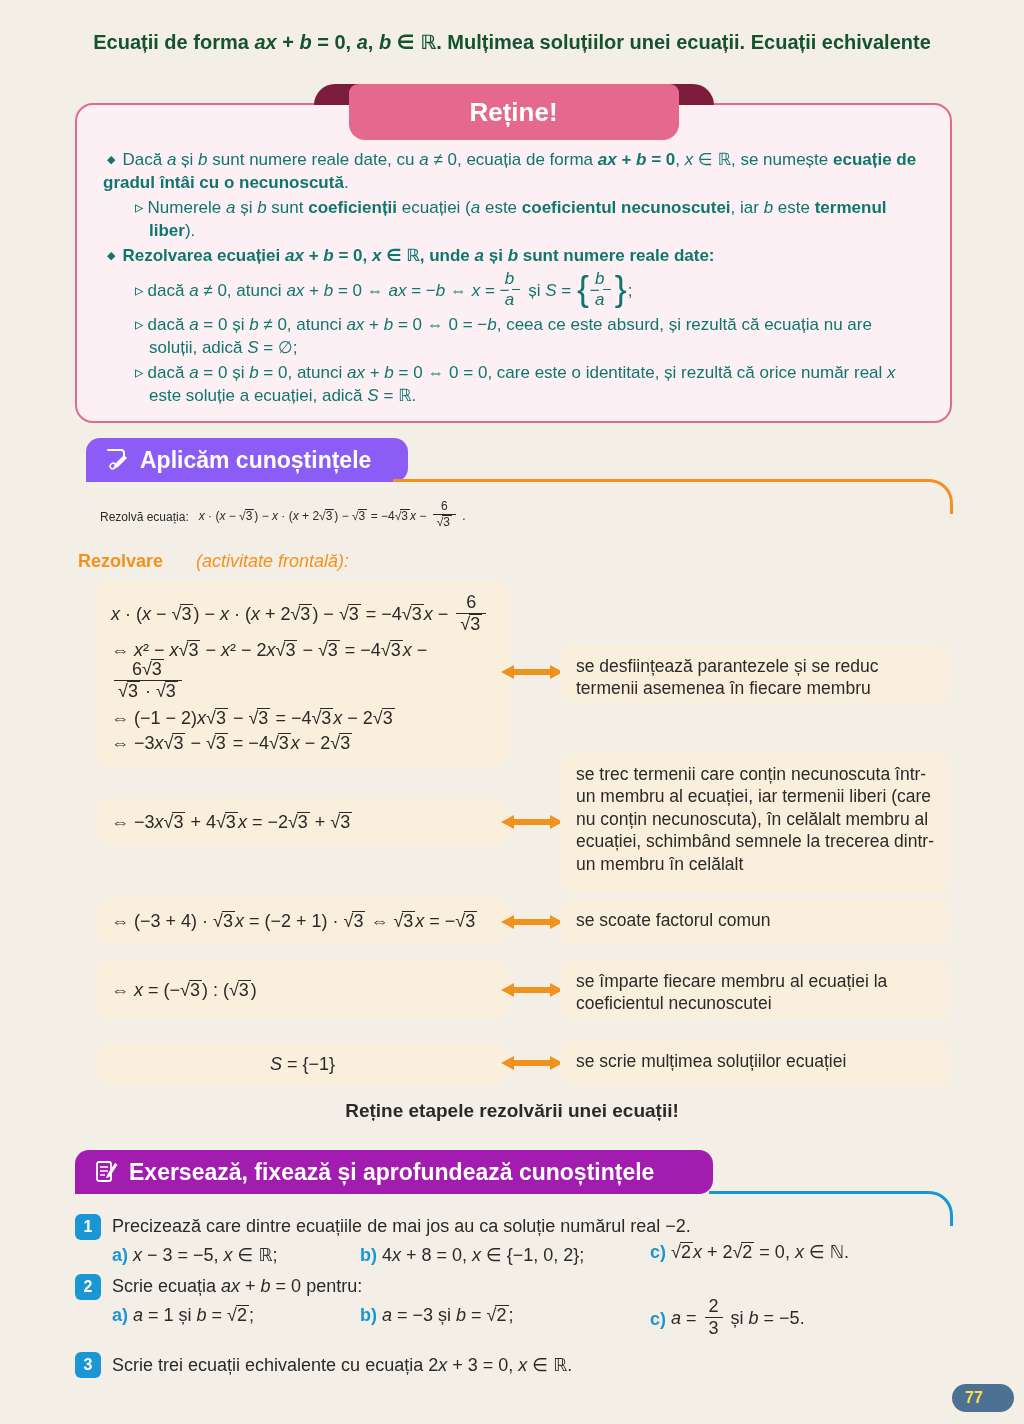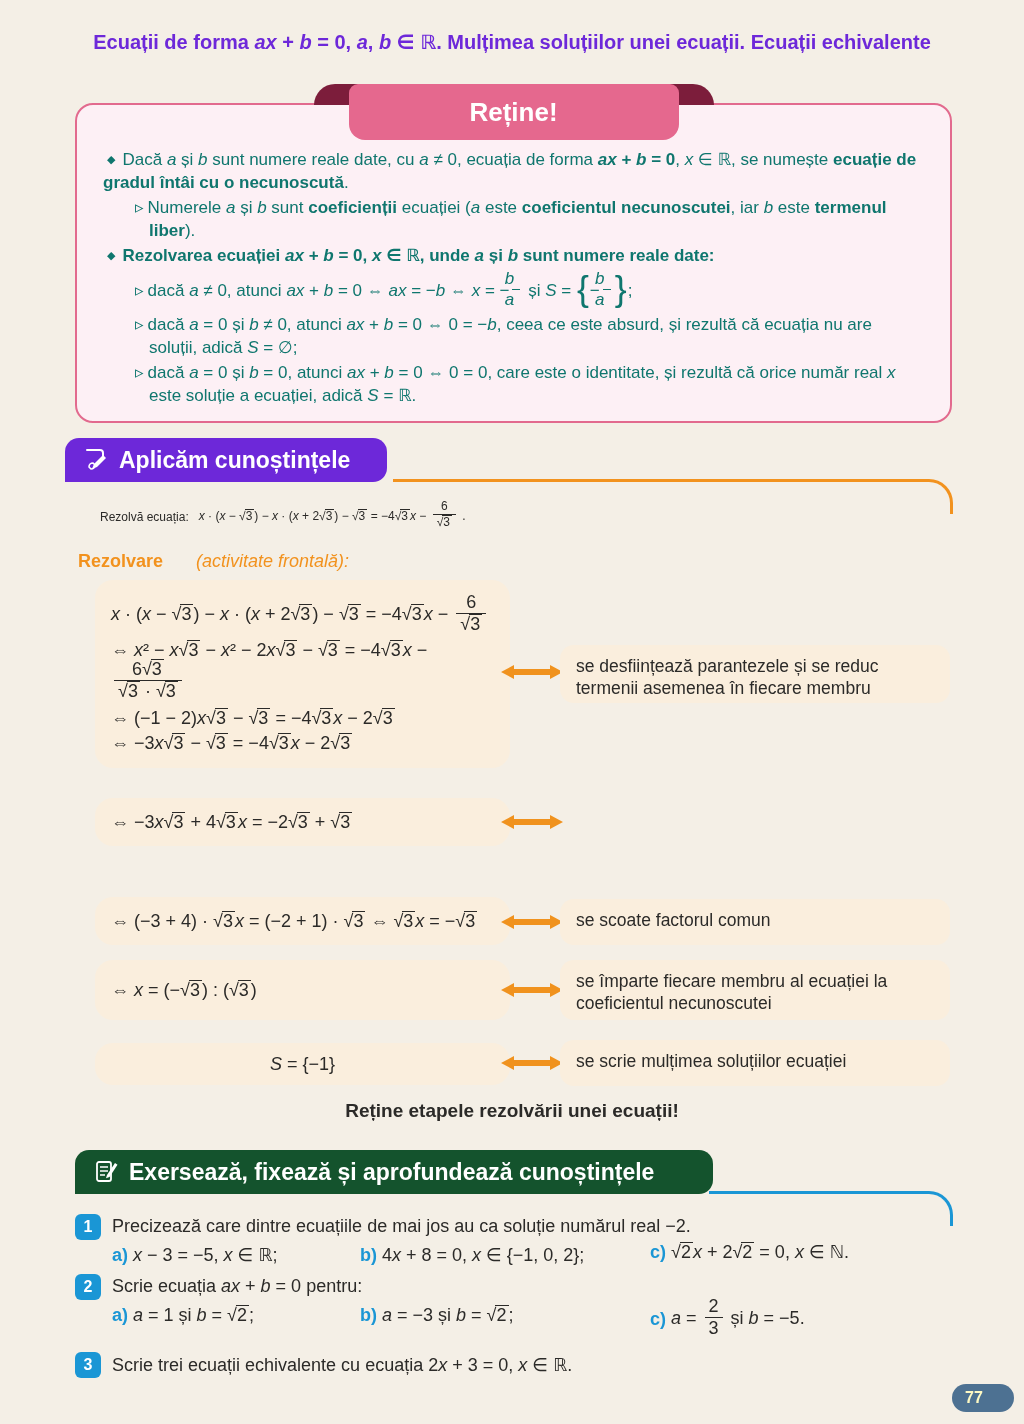--- a/index.html
+++ b/index.html
@@ -13,21 +13,21 @@
   .rq{display:inline-block;}
   .rb{display:inline-block;border-top:1.5px solid currentColor;padding:0 2px 0 1px;margin-left:-1px;}
   .fr{display:inline-flex;flex-direction:column;align-items:center;vertical-align:middle;
       line-height:1.15;margin:0 3px;transform:translateY(-2px);}
   .fn,.fd{display:block;padding:0 4px;text-align:center;}
   .fd{border-top:1.5px solid currentColor;}
   .bb{font-size:2.1em;font-weight:300;vertical-align:middle;line-height:0;position:relative;top:-2px;margin:0 1px;}
 
   
   .page-title{position:absolute;top:30px;left:0;width:100%;text-align:center;
-              font-size:20px;font-weight:bold;color:#6d28d9;}
+              font-size:20px;font-weight:bold;color:#14532d;}
 
   
   .retine-box{position:absolute;left:75px;top:103px;width:873px;min-height:312px;
               background:#fdf0f5;border:2px solid #e26a8e;border-radius:18px;}
   .retine-ear{position:absolute;top:-21px;width:70px;height:21px;background:#7c1d3b;
               border-radius:35px 35px 0 0;z-index:1;}
   .retine-ear.left{left:calc(50% - 200px);}
   .retine-ear.right{left:calc(50% + 130px);}
   .retine-ribbon{position:absolute;left:50%;top:-21px;transform:translateX(-50%);
                  width:330px;height:56px;background:#e5688e;border-radius:9px 9px 16px 16px;
@@ -37,22 +37,22 @@
                   font-size:17px;line-height:1.33;}
   .retine-item{margin-bottom:3px;}
   .retine-item.lvl0 .blt{font-size:11px;vertical-align:2px;margin:0 7px 0 4px;}
   .retine-item.lvl1{padding-left:46px;text-indent:-14px;}
   .retine-item.lvl1 .blt{margin-right:4px;}
 
   
   .sec-head{position:absolute;height:44px;display:flex;align-items:center;gap:10px;
             padding:0 18px;color:#fff;font-weight:bold;}
   .sec-head .lbl{font-size:23px;}
-  .sec-head.orange{left:65px;top:438px;width:286px;background:#6d28d9;border-radius:14px 14px 14px 0;}
-  .sec-head.blue{left:75px;top:1150px;width:602px;background:#14532d;border-radius:14px 14px 14px 0;}
+  .sec-head.orange{left:86px;top:438px;width:286px;background:#8b5cf6;border-radius:14px 14px 14px 0;}
+  .sec-head.blue{left:75px;top:1150px;width:602px;background:#a21caf;border-radius:14px 14px 14px 0;}
   .curve{position:absolute;height:32px;border-top:3px solid;border-right:3px solid;
          border-top-right-radius:24px;}
   .curve.orange{left:393px;top:479px;width:557px;border-color:#f2921e;}
   .curve.blue{left:709px;top:1191px;width:241px;border-color:#1a96d5;}
 
   
   .problem-row{position:absolute;left:100px;top:502px;font-size:12px;}
   .problem-row .plabel{margin-right:10px;}
   .rezolvare-row{position:absolute;left:78px;top:551px;font-size:18px;color:#f2921e;}
   .rezolvare-row .rz{font-weight:bold;margin-top:35px;}
@@ -74,21 +74,21 @@
 
   
   .ex-badge{position:absolute;width:26px;height:26px;background:#1a96d5;border-radius:6px;
             color:#fff;font-weight:bold;font-size:16px;display:flex;align-items:center;justify-content:center;}
   .ex-text{position:absolute;font-size:18px;}
   .ex-opt{position:absolute;font-size:18px;}
   .ex-opt .ol{color:#1a96d5;font-weight:bold;margin-right:5px;}
 
   
   .page-badge{position:absolute;left:952px;top:1384px;width:62px;height:28px;background:#4d7192;
-              border-radius:14px;color:#fef9c3;font-weight:bold;font-size:16px;
+              border-radius:14px;color:#fde047;font-weight:bold;font-size:16px;
               display:flex;align-items:center;padding-left:13px;box-sizing:border-box;}
 </style>
 </head>
 <body>
 
 <div class="page">
 
   <div class="page-title">Ecuații de forma <i>ax</i> + <i>b</i> = 0, <i>a</i>, <i>b</i> ∈ ℝ. Mulțimea soluțiilor unei ecuații. Ecuații echivalente</div>
 
   <div class="retine-box">
@@ -184,20 +184,23 @@
   <svg class="arrow" style="top:982px;" viewBox="0 0 62 16">
       <polygon points="0,8 13,1 13,5 49,5 49,1 62,8 49,15 49,11 13,11 13,15" fill="#f0921e"></polygon>
     </svg>
   <svg class="arrow" style="top:1055px;" viewBox="0 0 62 16">
       <polygon points="0,8 13,1 13,5 49,5 49,1 62,8 49,15 49,11 13,11 13,15" fill="#f0921e"></polygon>
     </svg>
 
   <div class="note-box" style="top:645px;height:58px;">
     <span>se desființează parantezele și se reduc termenii asemenea în fiecare membru</span>
   </div>
+  <div class="note-box" style="top:753px;height:140px;">
+    <span>se trec termenii care conțin necunoscuta într-un membru al ecuației, iar termenii liberi (care nu conțin necunoscuta), în celălalt membru al ecuației, schimbând semnele la trecerea dintr-un membru în celălalt</span>
+  </div>
   <div class="note-box" style="top:899px;height:46px;">
     <span>se scoate factorul comun</span>
   </div>
   <div class="note-box" style="top:960px;height:60px;">
     <span>se împarte fiecare membru al ecuației la coeficientul necunoscutei</span>
   </div>
   <div class="note-box" style="top:1040px;height:46px;">
     <span>se scrie mulțimea soluțiilor ecuației</span>
   </div>
 

